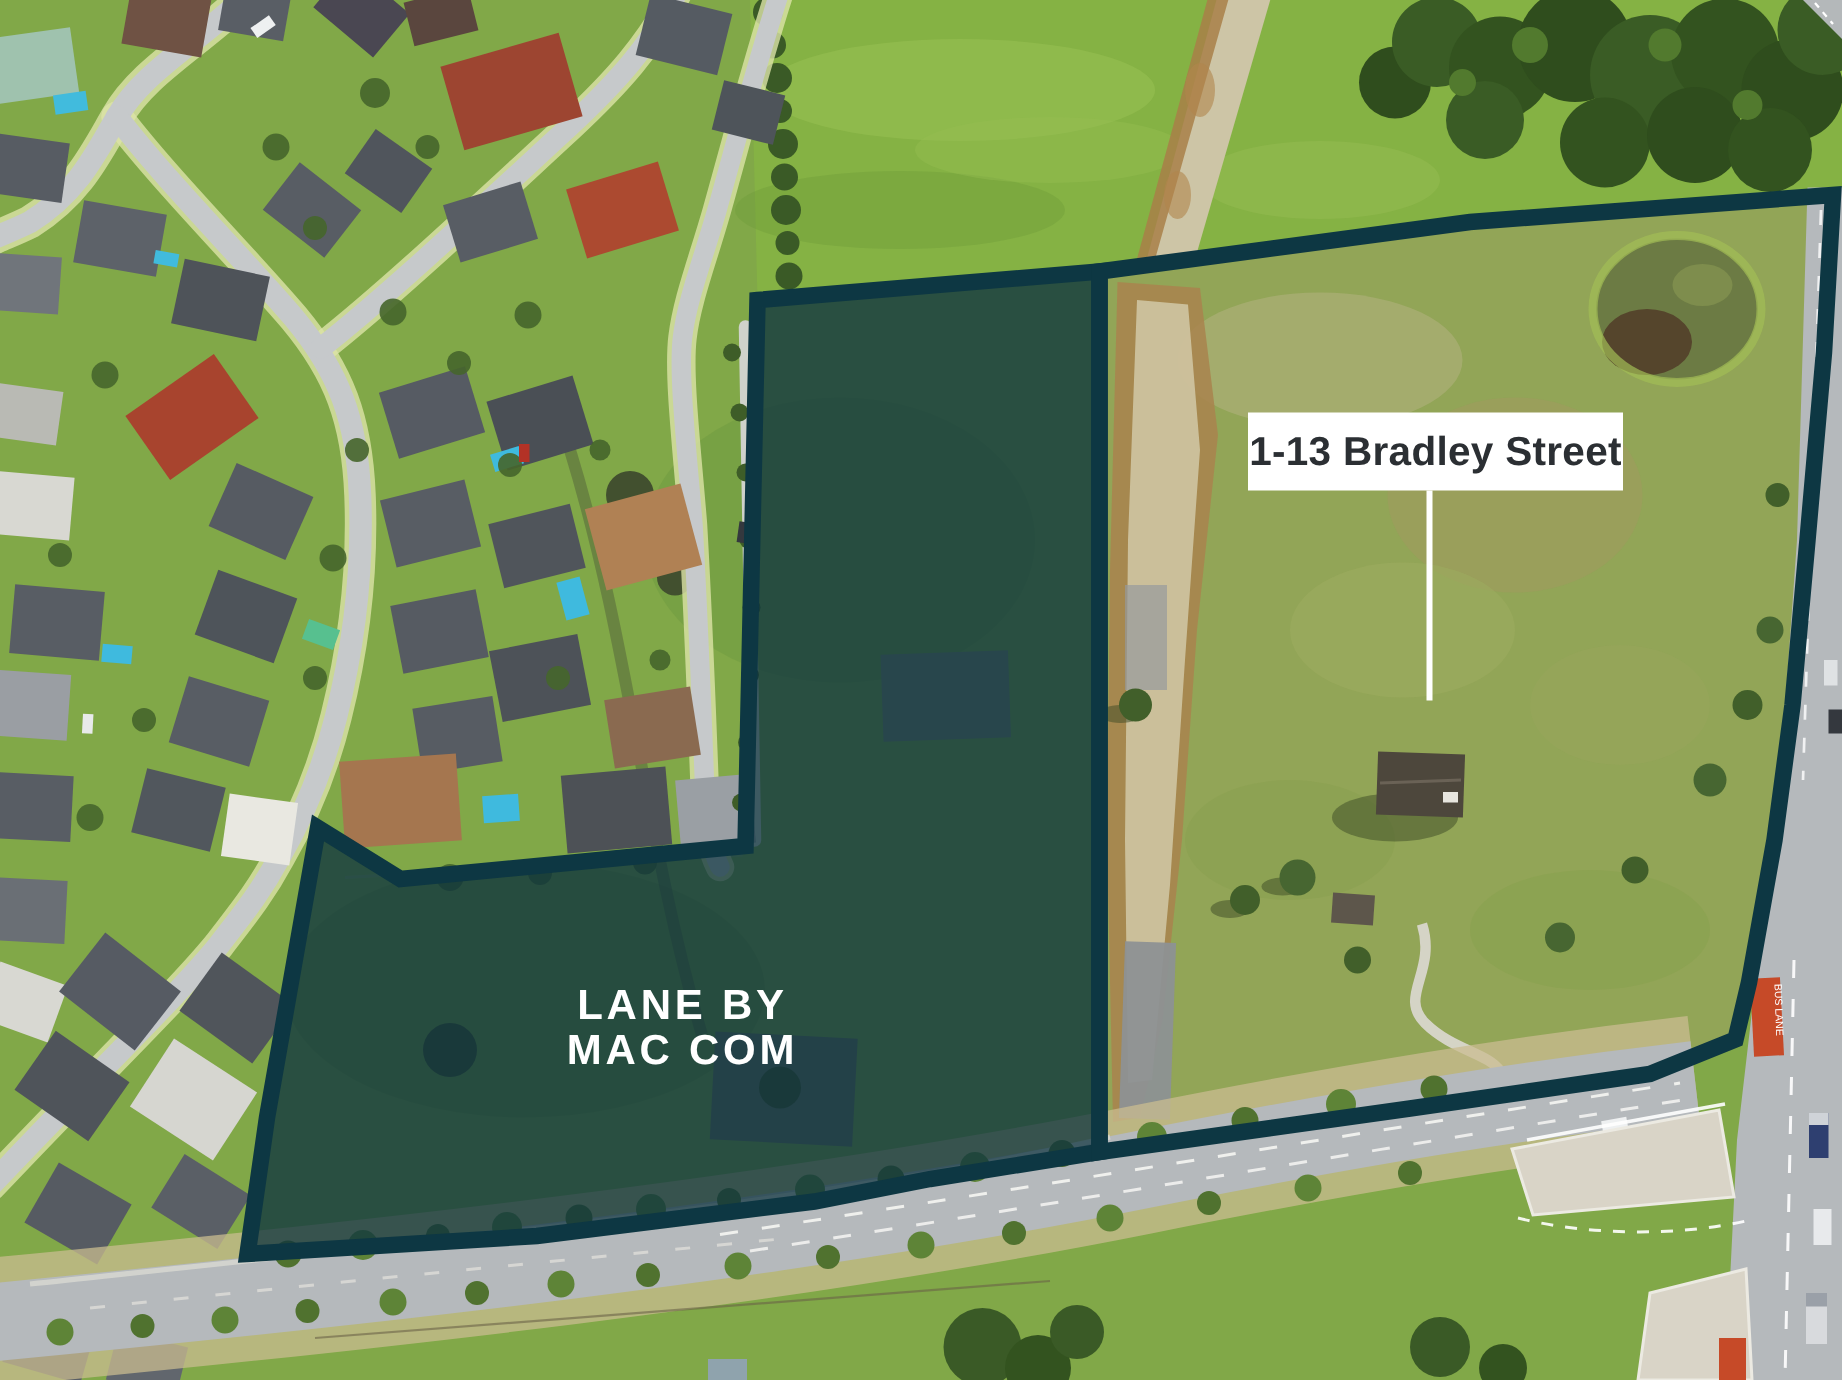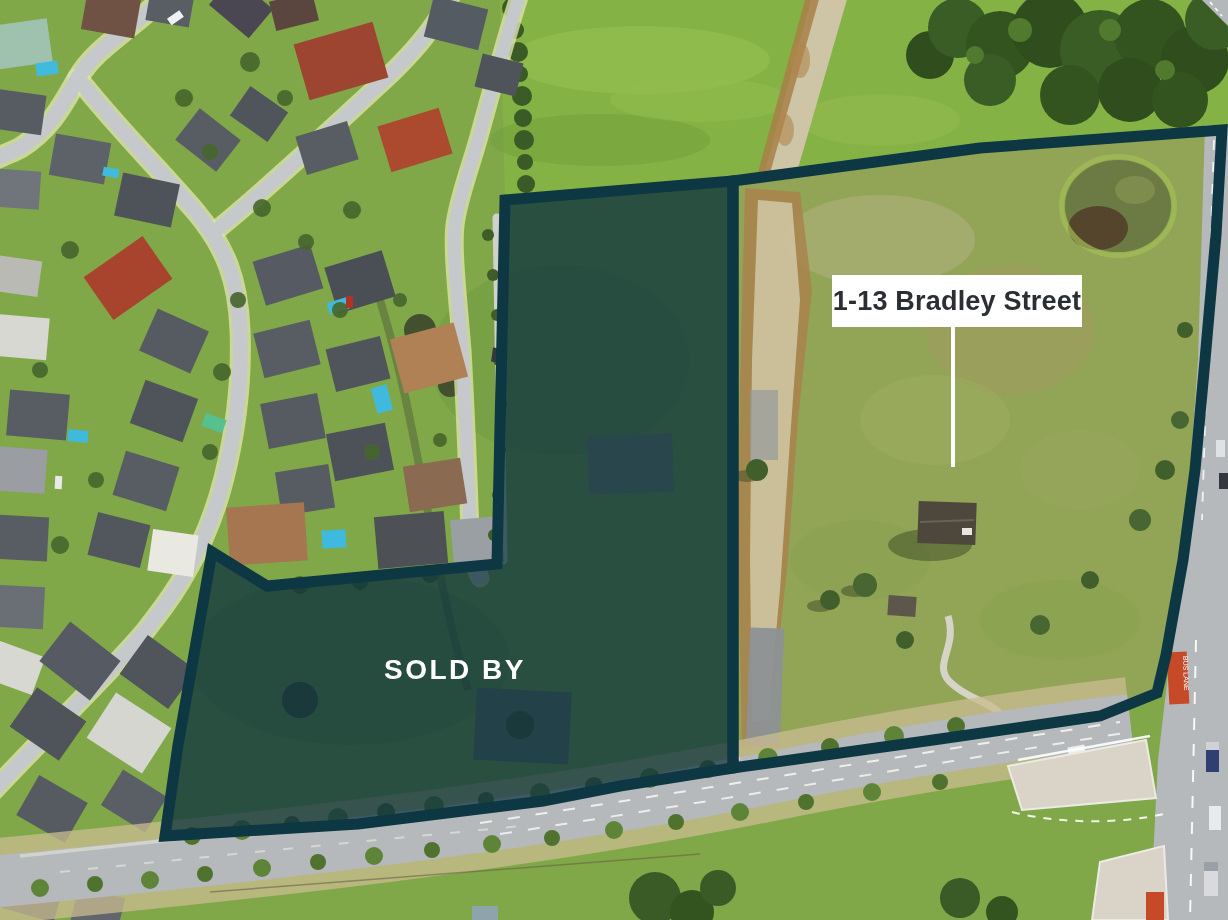--- a/index.html
+++ b/index.html
@@ -354,16 +354,17 @@
   <g>
     <polygon points="505,200 733,181 733,768 620,786 543,801 358,824 165,836 178,745 212,552 267,586 413,572 497,564" fill="rgba(12,50,63,0.75)" stroke="#0d3743" stroke-width="11" stroke-linejoin="miter"></polygon>
     <polygon points="733,181 980,148 1222,130 1216,235 1205,360 1195,470 1183,560 1166,655 1157,693 1100,716 940,739 733,768" fill="none" stroke="#0d3743" stroke-width="11" stroke-linejoin="miter"></polygon>
   </g>
 </svg>
 
 <div class="label-box">1-13 Bradley Street</div>
 <div class="pointer-line"></div>
 
 <div class="sold-block">
-  <div class="sold-line-big">SOLD BY</div>
+  <div class="sold-line-big">LANE BY</div>
+  <div class="sold-line-big">MAC COM</div>
 </div>
 
 </div>
 
 </body></html>

